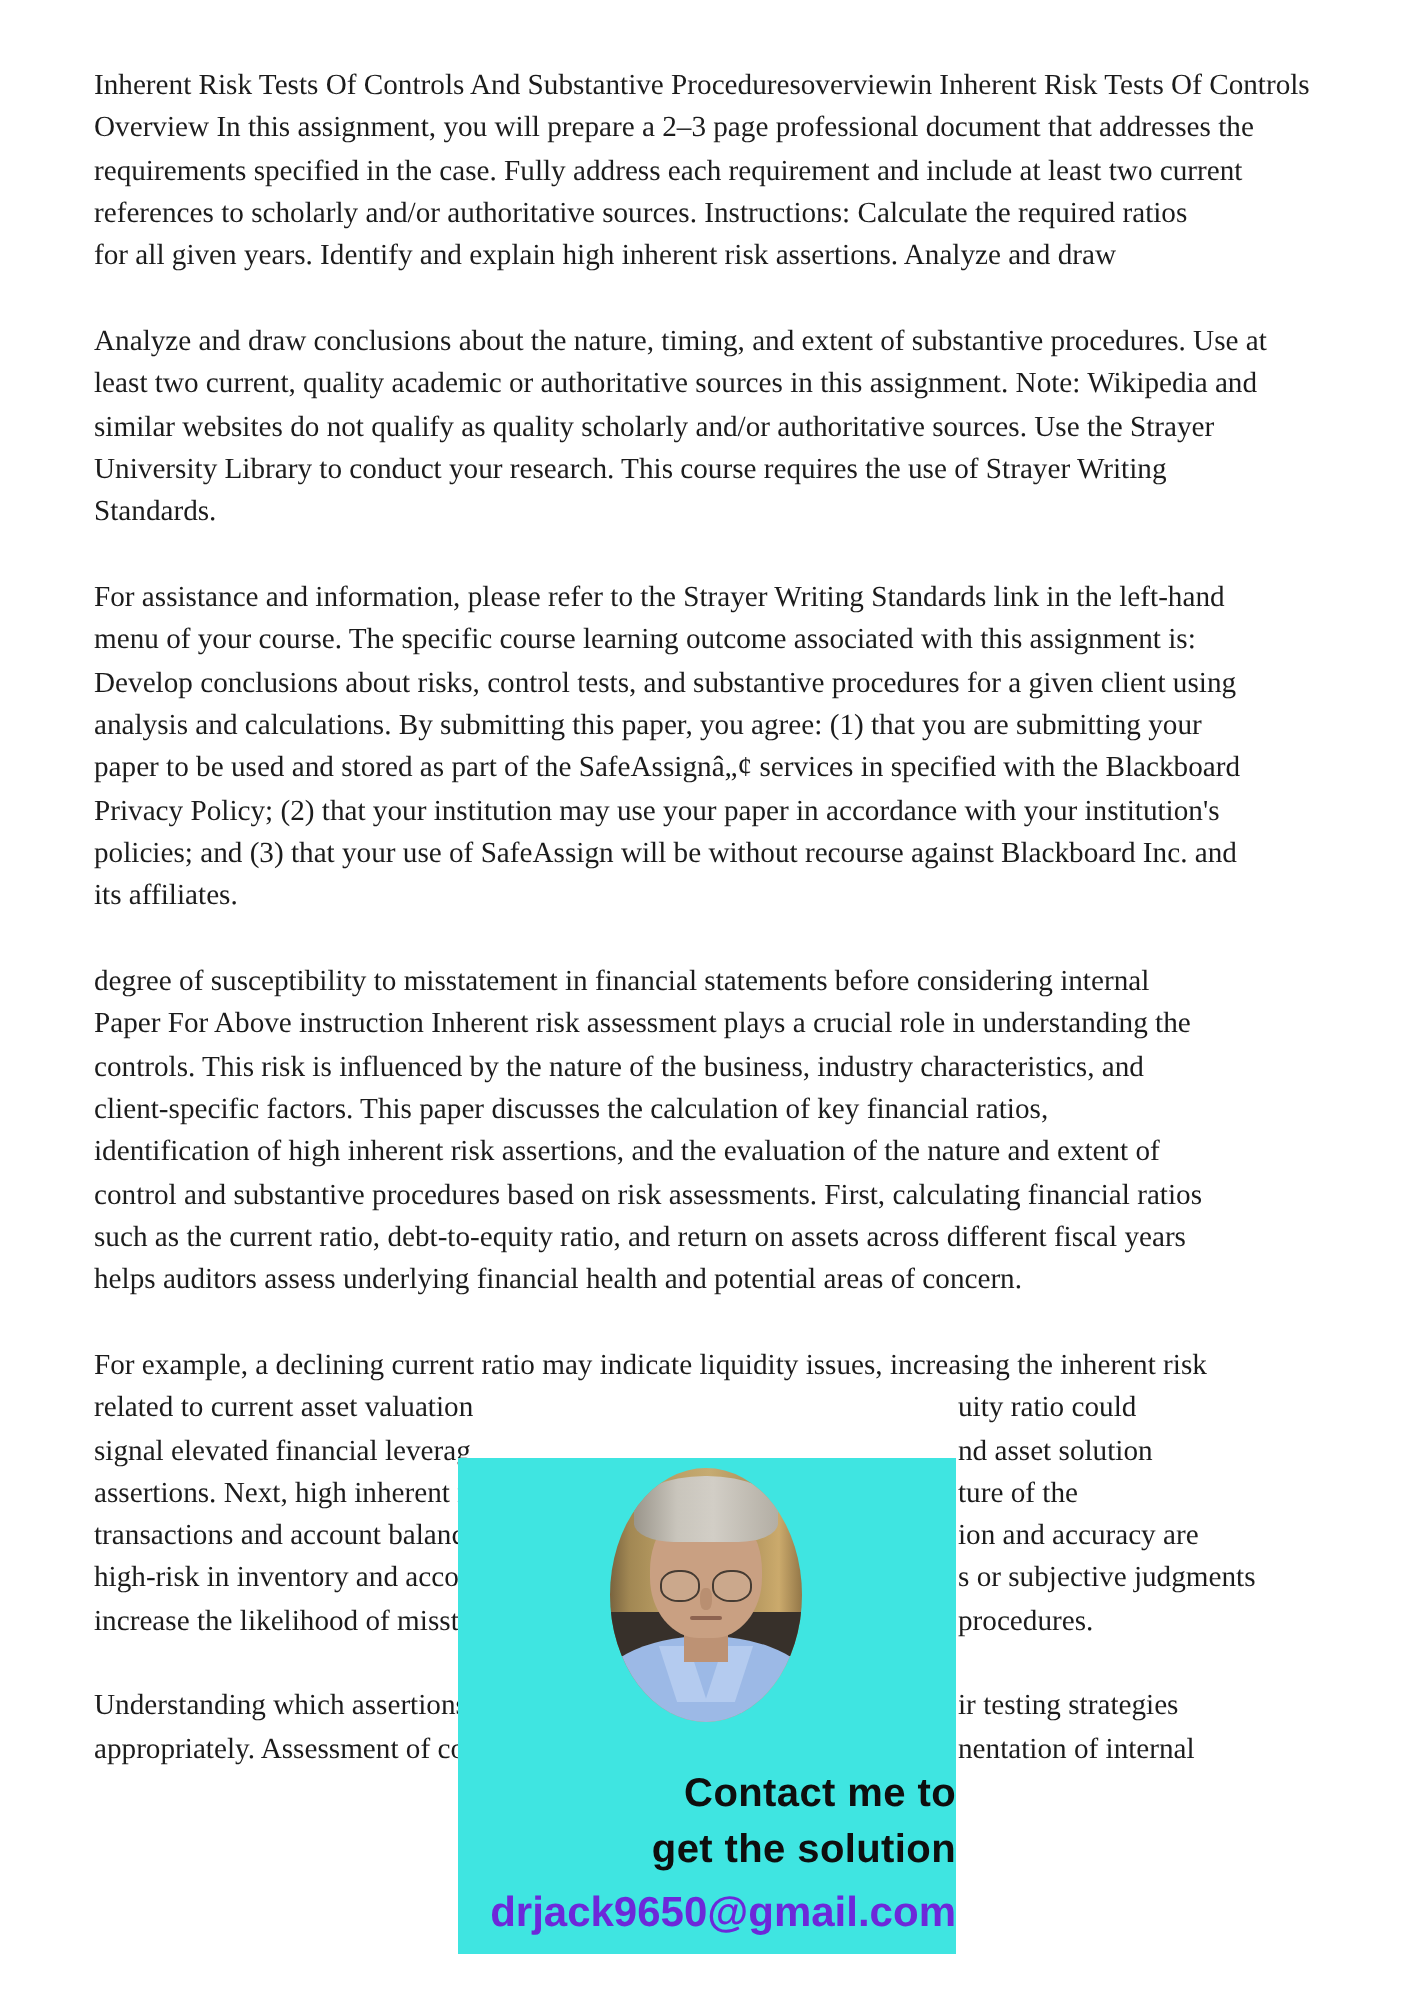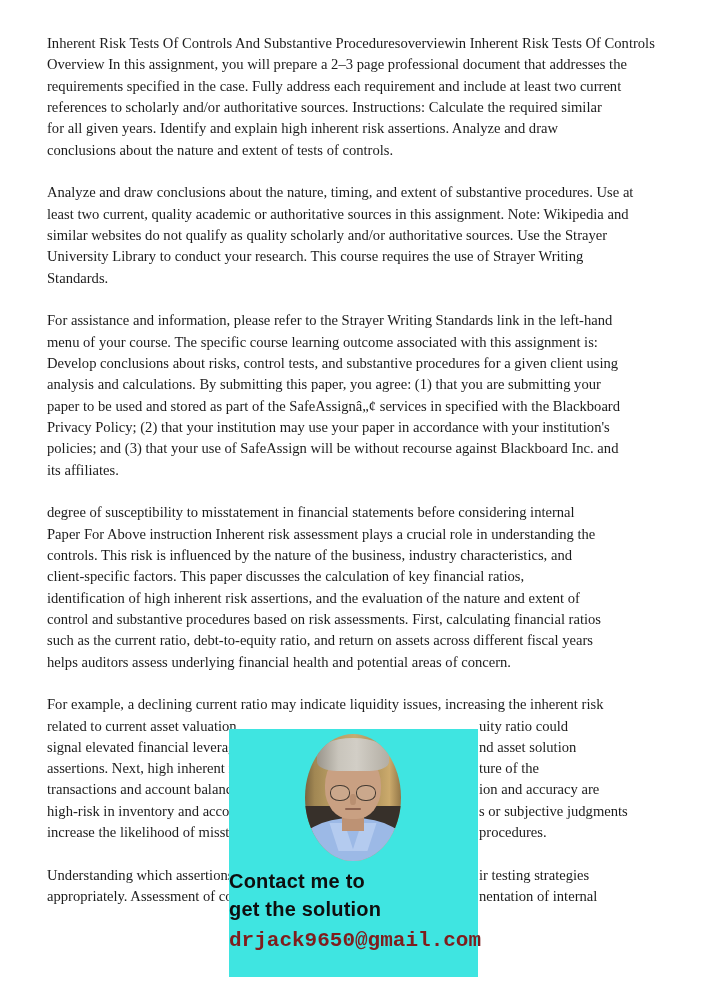--- a/index.html
+++ b/index.html
@@ -106,54 +106,53 @@
     border-radius: 2px;
   }
   .portrait .nose {
     position: absolute; left: 47%; top: 47%;
     width: 6%; height: 9%;
     background: #b98f71;
     border-radius: 40%;
   }
   .contact {
     position: absolute;
-    left: 0; top: 138px;
+    left: 0; top: 154px;
     width: 100%;
-    text-align: left;
+    text-align: right;
     color: #0e0e0e;
   }
   .contact .c1, .contact .c2 {
     font-family: "Liberation Sans", sans-serif;
     font-weight: bold;
     font-size: 20px;
     line-height: 28px;
     letter-spacing: 0.2px;
   }
   .contact .email {
-    font-family: Liberation Mono, monospace;
+    font-family: Liberation Sans, sans-serif;
     font-weight: bold;
     font-size: 21px;
     line-height: 26px;
     margin-top: 5px;
-    color: #7f1d1d;
+    color: #6d28d9;
   }
 </style>
 </head>
 <body>
 
 <div class="page">
 
   <div class="doc">
       <div class="para">
         <div class="line">Inherent Risk Tests Of Controls And Substantive Proceduresoverviewin Inherent Risk Tests Of Controls</div>
         <div class="line">Overview In this assignment, you will prepare a 2–3 page professional document that addresses the</div>
         <div class="line">requirements specified in the case. Fully address each requirement and include at least two current</div>
-        <div class="line">references to scholarly and/or authoritative sources. Instructions: Calculate the required similar</div>
+        <div class="line">references to scholarly and/or authoritative sources. Instructions: Calculate the required ratios</div>
         <div class="line">for all given years. Identify and explain high inherent risk assertions. Analyze and draw</div>
-        <div class="line">conclusions about the nature and extent of tests of controls.</div>
       </div>
       <div class="para">
         <div class="line">Analyze and draw conclusions about the nature, timing, and extent of substantive procedures. Use at</div>
         <div class="line">least two current, quality academic or authoritative sources in this assignment. Note: Wikipedia and</div>
         <div class="line">similar websites do not qualify as quality scholarly and/or authoritative sources. Use the Strayer</div>
         <div class="line">University Library to conduct your research. This course requires the use of Strayer Writing</div>
         <div class="line">Standards.</div>
       </div>
       <div class="para">
         <div class="line">For assistance and information, please refer to the Strayer Writing Standards link in the left-hand</div>

